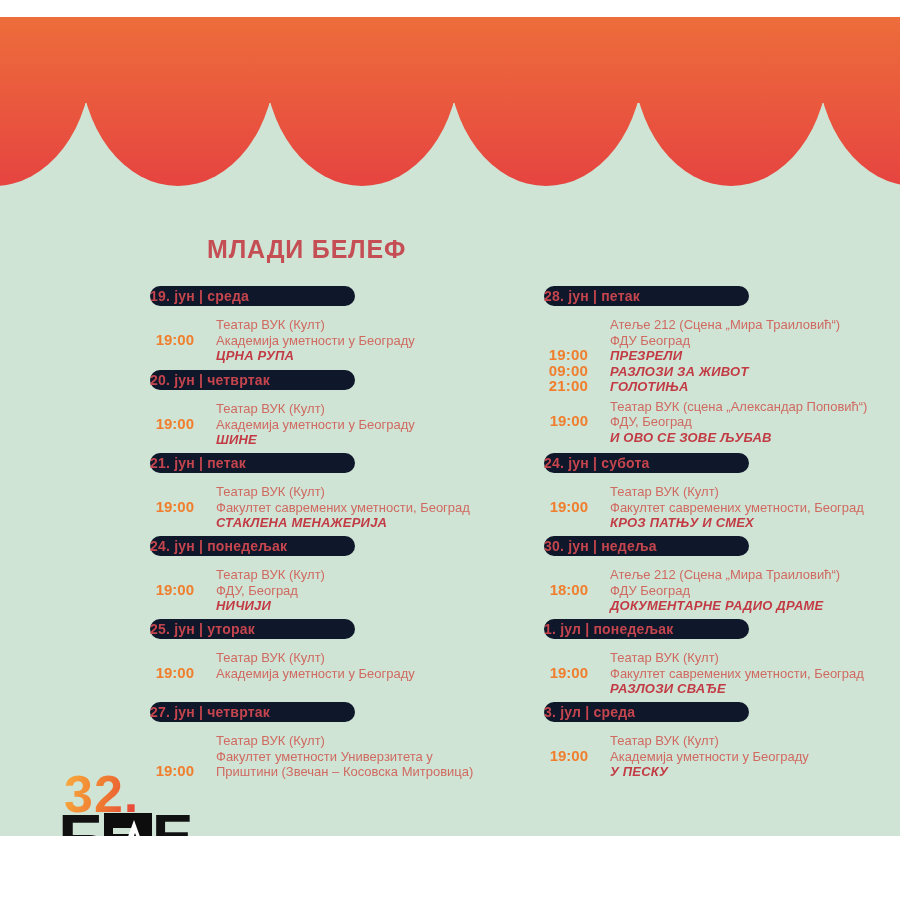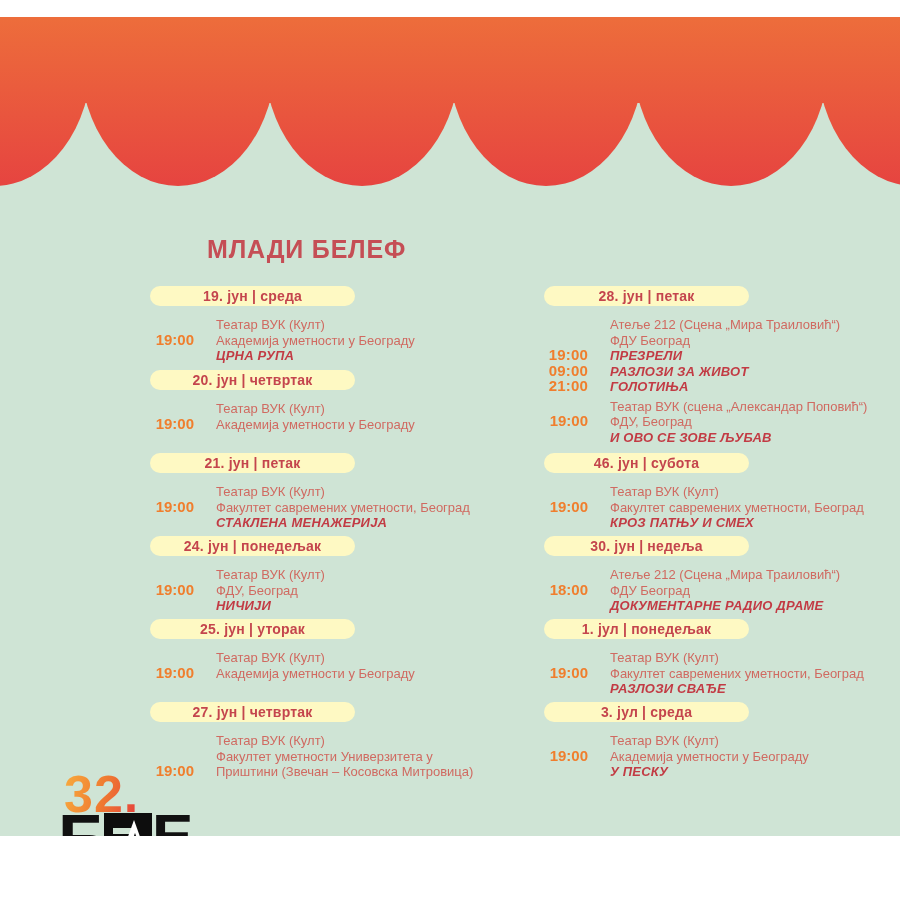--- a/index.html
+++ b/index.html
@@ -24,22 +24,22 @@
   .page-title{
     position:absolute;left:207px;top:219px;margin:0;
     font-size:25px;line-height:27px;font-weight:700;letter-spacing:0.8px;
     color:var(--maintitle);white-space:nowrap;
   }
   .col{position:absolute;top:0;height:900px;width:360px;}
   .col-left{left:150px;}
   .col-right{left:544px;}
   .event-section{position:absolute;left:0;width:100%;}
   .date-pill{
-    width:205px;height:20px;background:#fef9c3;border-radius:10px;
-    display:flex;align-items:center;justify-content:center;
+    width:205px;height:20px;background:#0f172a;border-radius:10px;
+    display:flex;align-items:center;
   }
   .date-pill span{
     font-size:14px;font-weight:700;color:var(--pill-text);
     letter-spacing:0.2px;white-space:nowrap;
   }
   .event{position:relative;padding-left:66px;margin-top:11px;}
   .event + .event{margin-top:4px;}
   .line{position:relative;line-height:15.5px;font-size:13px;white-space:nowrap;}
   .line.venue{color:var(--venue);}
   .line.title{color:var(--evtitle);font-weight:700;font-style:italic;letter-spacing:0.2px;}
@@ -113,20 +113,21 @@
           <div class="line title"><span>ЦРНА РУПА</span></div>
         </div>
       </section>
       <section class="event-section" style="top: 353px;">
         <div class="date-pill">
           <span>20. јун | четвртак</span>
         </div>
         <div class="event">
           <div class="line venue"><span>Театар ВУК (Култ)</span></div>
           <div class="line venue"><span class="time">19:00</span><span>Академија уметности у Београду</span></div>
+          <div class="line title"><span>ШИНЕ</span></div>
         </div>
       </section>
       <section class="event-section" style="top: 436px;">
         <div class="date-pill">
           <span>21. јун | петак</span>
         </div>
         <div class="event">
           <div class="line venue"><span>Театар ВУК (Култ)</span></div>
           <div class="line venue"><span class="time">19:00</span><span>Факултет савремених уметности, Београд</span></div>
           <div class="line title"><span>СТАКЛЕНА МЕНАЖЕРИЈА</span></div>
@@ -175,21 +176,21 @@
           <div class="line title"><span class="time">21:00</span><span>ГОЛОТИЊА</span></div>
         </div>
         <div class="event">
           <div class="line venue"><span>Театар ВУК (сцена „Александар Поповић“)</span></div>
           <div class="line venue"><span class="time">19:00</span><span>ФДУ, Београд</span></div>
           <div class="line title"><span>И ОВО СЕ ЗОВЕ ЉУБАВ</span></div>
         </div>
       </section>
       <section class="event-section" style="top: 436px;">
         <div class="date-pill">
-          <span>46. јун | субота</span>
+          <span>24. јун | субота</span>
         </div>
         <div class="event">
           <div class="line venue"><span>Театар ВУК (Култ)</span></div>
           <div class="line venue"><span class="time">19:00</span><span>Факултет савремених уметности, Београд</span></div>
           <div class="line title"><span>КРОЗ ПАТЊУ И СМЕХ</span></div>
         </div>
       </section>
       <section class="event-section" style="top: 519px;">
         <div class="date-pill">
           <span>30. јун | недеља</span>

